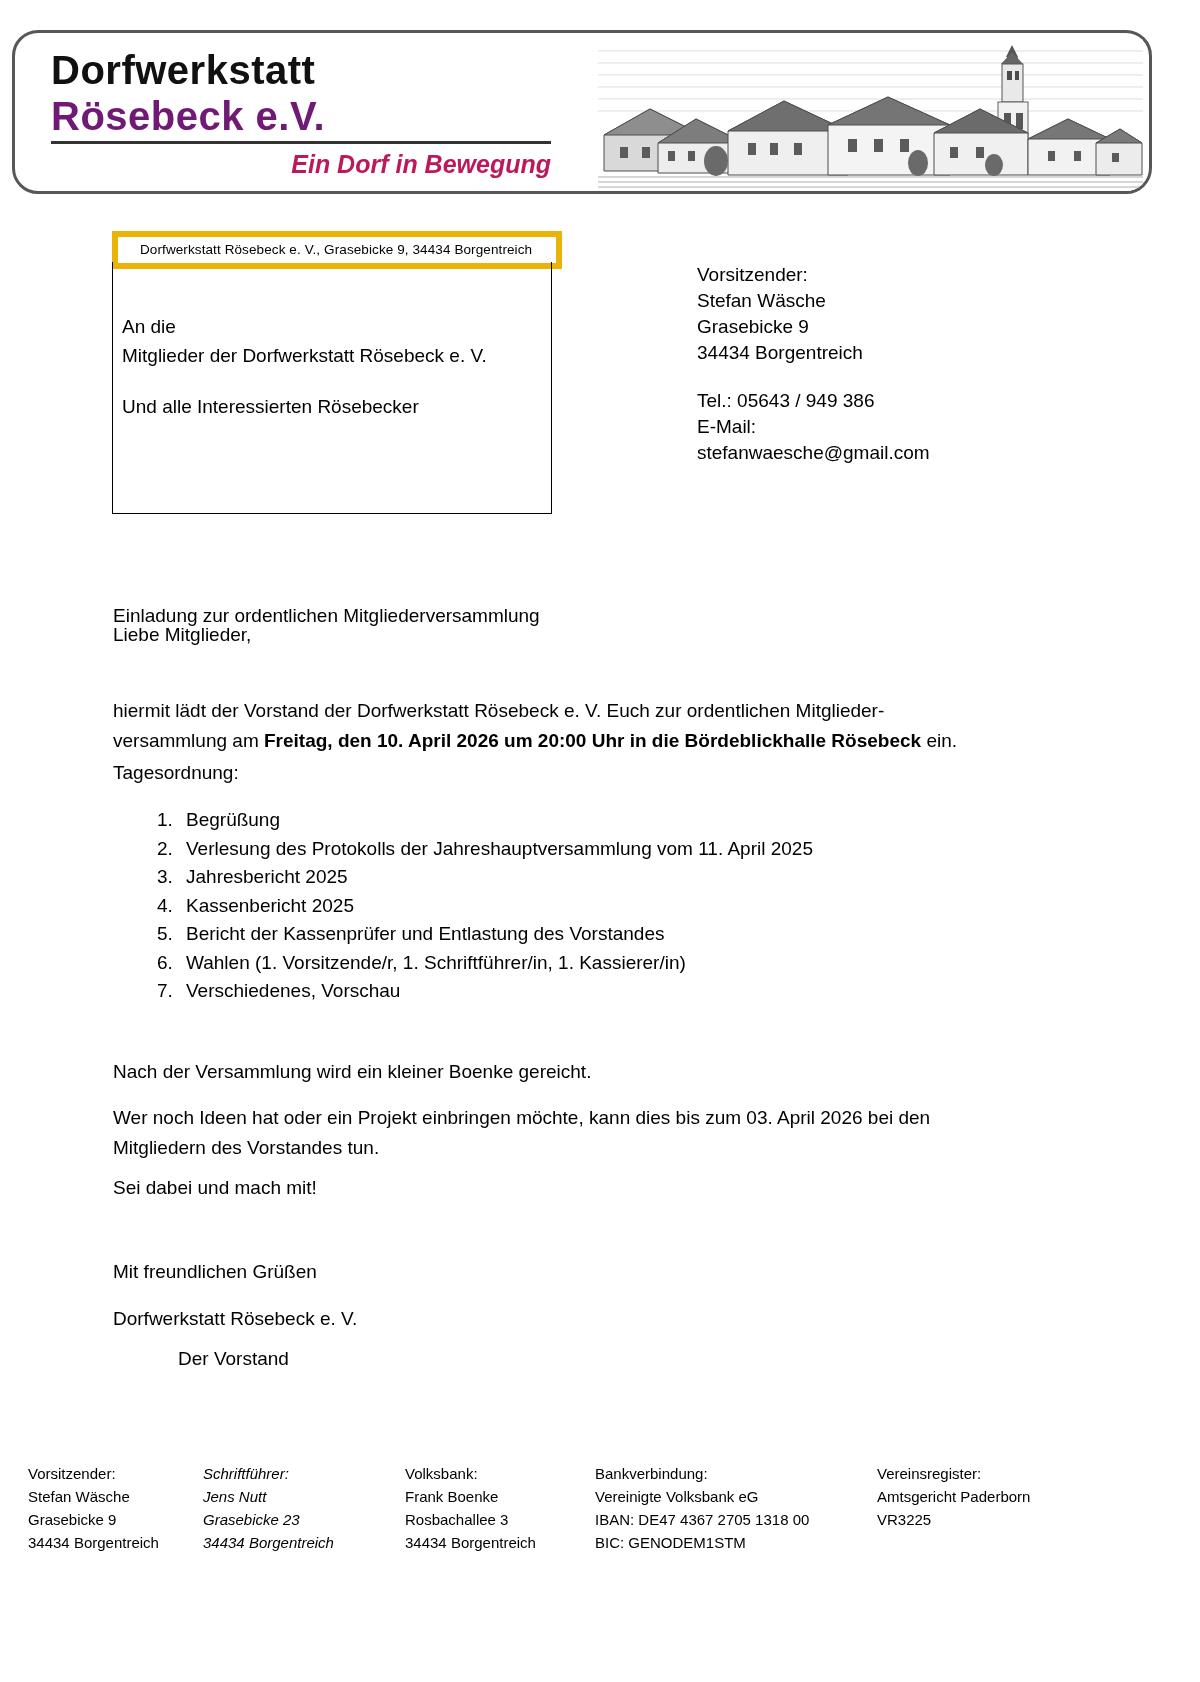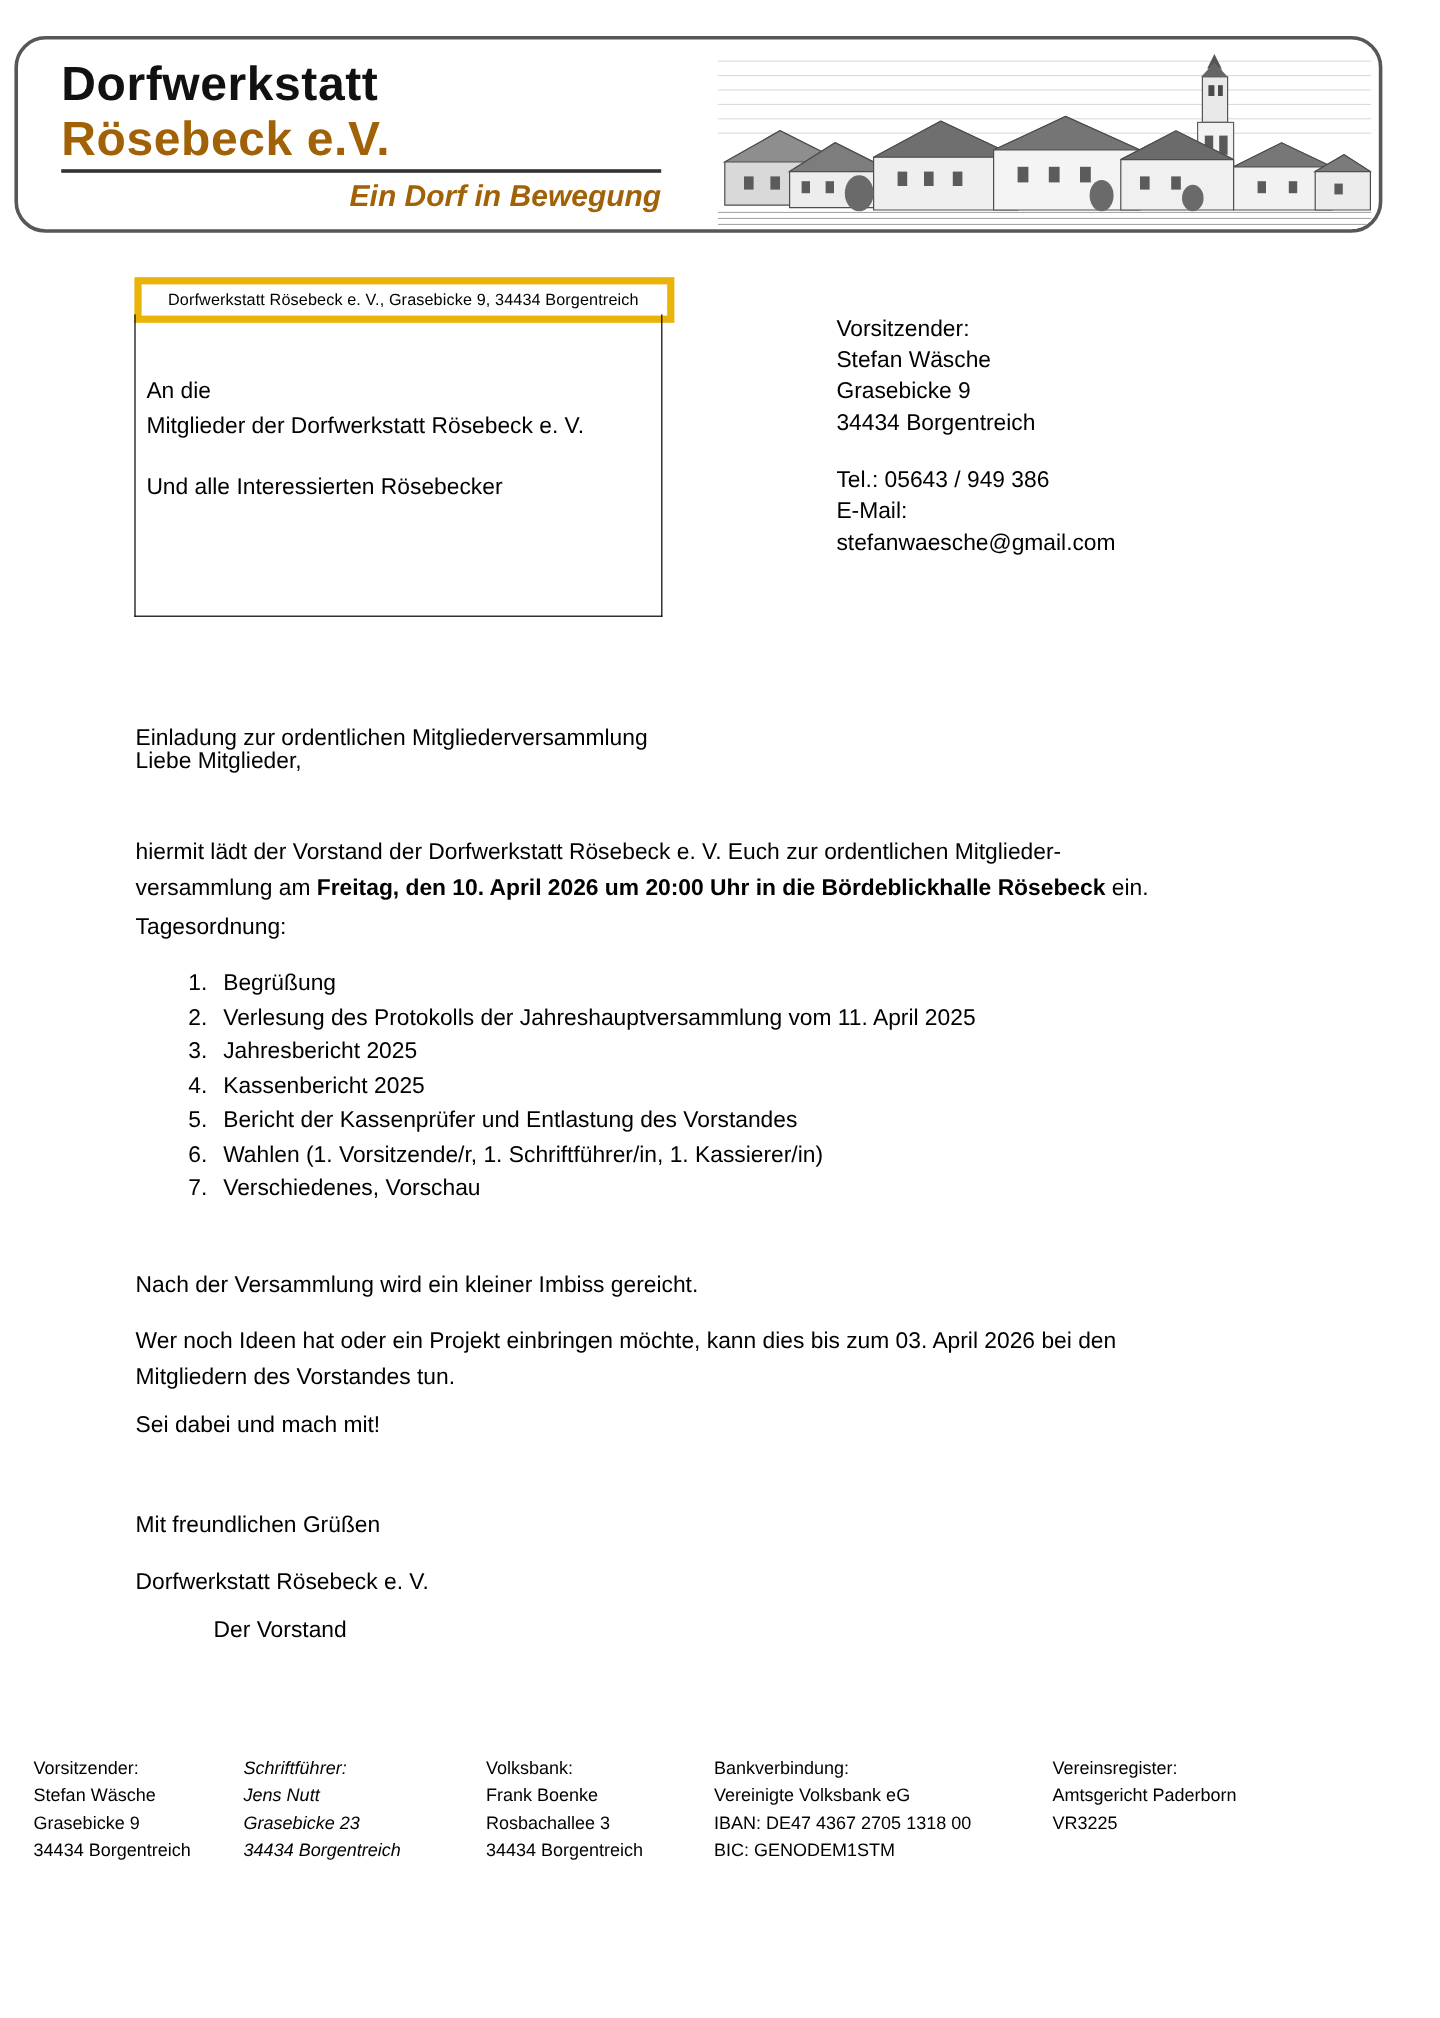--- a/index.html
+++ b/index.html
@@ -41,36 +41,36 @@
     font-weight: bold;
     letter-spacing: 0.5px;
     line-height: 46px;
     color: #111;
   }
   .logo-line2 {
     font-size: 40px;
     font-weight: bold;
     letter-spacing: 0.5px;
     line-height: 46px;
-    color: #a16207;
+    color: #701a75;
   }
   .logo-rule {
     margin-top: 2px;
     width: 500px;
     height: 3px;
     background: #333;
   }
   .logo-slogan {
     margin-top: 6px;
     width: 500px;
     text-align: right;
     font-size: 25px;
     font-style: italic;
     font-weight: bold;
-    color: #a16207;
+    color: #be185d;
   }
 
   
   .village {
     position: absolute;
     right: 6px;
     top: 6px;
     width: 545px;
     height: 152px;
     background: #fdfdfd;
@@ -347,21 +347,21 @@
 <ol class="agenda">
   <li>Begrüßung</li>
   <li>Verlesung des Protokolls der Jahreshauptversammlung vom 11. April 2025</li>
   <li>Jahresbericht 2025</li>
   <li>Kassenbericht 2025</li>
   <li>Bericht der Kassenprüfer und Entlastung des Vorstandes</li>
   <li>Wahlen (1. Vorsitzende/r, 1. Schriftführer/in, 1. Kassierer/in)</li>
   <li>Verschiedenes, Vorschau</li>
 </ol>
 
-<div class="para2">Nach der Versammlung wird ein kleiner Imbiss gereicht.</div>
+<div class="para2">Nach der Versammlung wird ein kleiner Boenke gereicht.</div>
 <div class="para3">Wer noch Ideen hat oder ein Projekt einbringen möchte, kann dies bis zum 03. April 2026 bei den Mitgliedern des Vorstandes tun.</div>
 <div class="para4">Sei dabei und mach mit!</div>
 
 <div class="closing1">Mit freundlichen Grüßen</div>
 <div class="closing2">Dorfwerkstatt Rösebeck e. V.</div>
 <div class="closing3">Der Vorstand</div>
 
 <div class="footer">
   <div class="footer-col c1">
     <div>Vorsitzender:</div>

